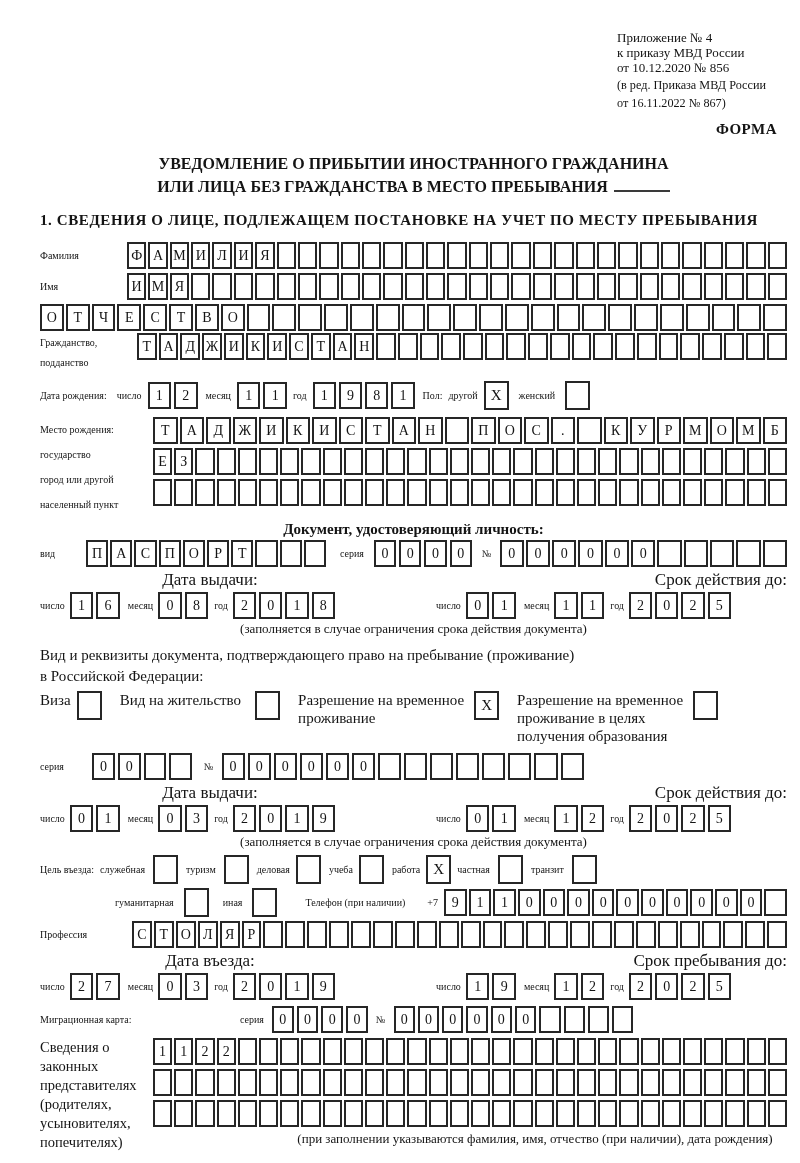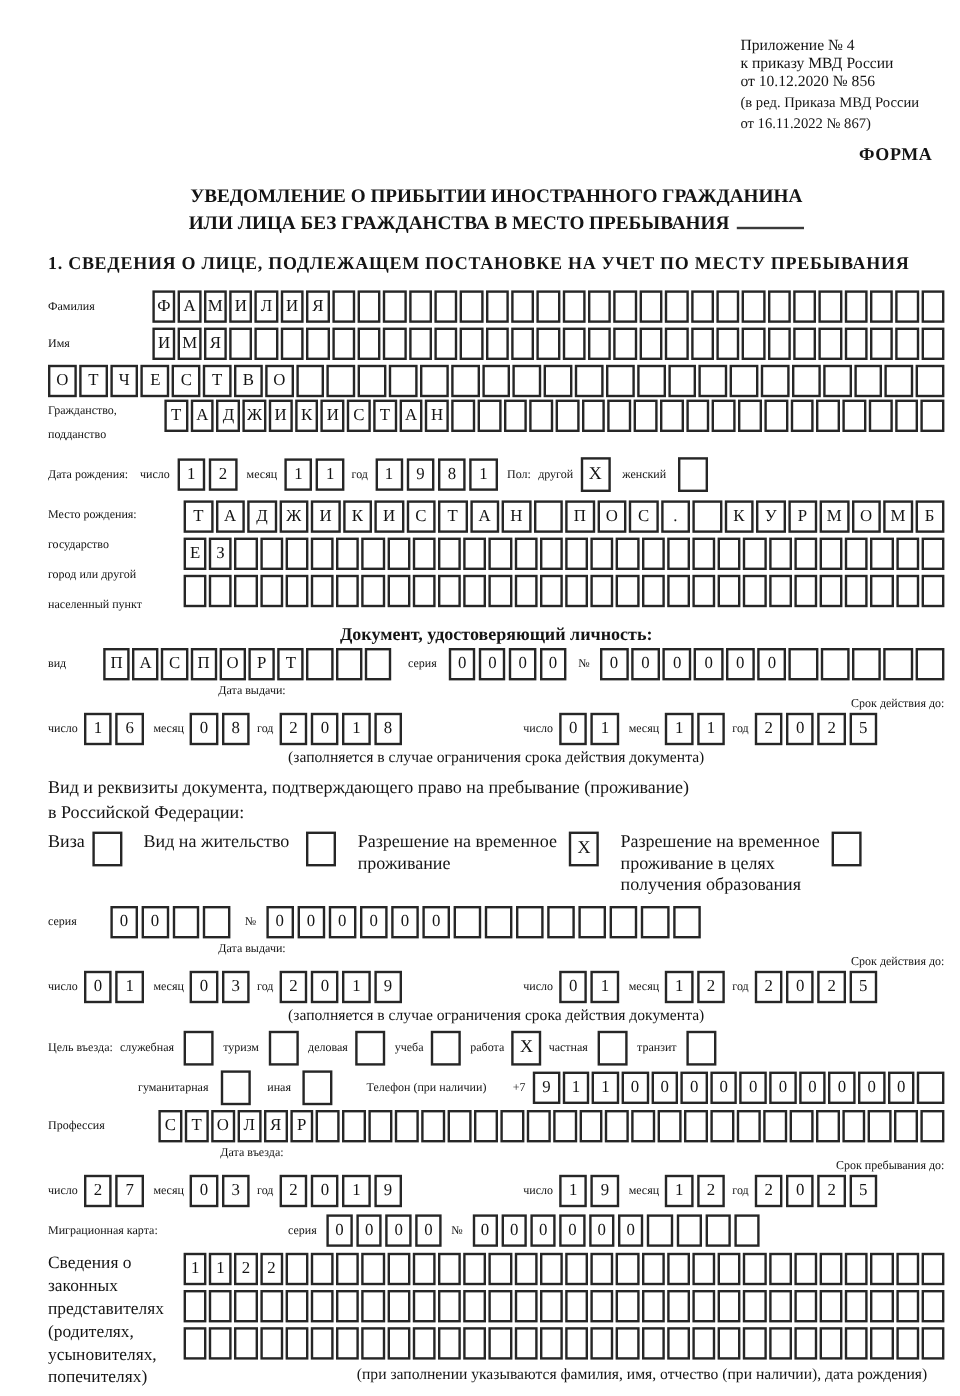--- a/index.html
+++ b/index.html
@@ -24,21 +24,21 @@
   .cell{flex:1 0 0;min-width:0;height:23px;border:2px solid #262626;margin-left:2px;
         display:flex;align-items:center;justify-content:center;font-size:14px;background:#fff;}
   .cellrow .cell:first-child{margin-left:0;}
   .wide .cell{margin-left:3px;}
   .cbox{width:21px;height:25px;border:2px solid #262626;flex:none;
         display:flex;align-items:center;justify-content:center;font-size:15px;}
   .dg{display:flex;align-items:center;}
   .dg .lbl{margin-right:5px;}
   .dc2{width:50px;}
   .dc4{width:102px;}
-  .dheads{display:flex;margin-top:3px;font-size:10px;flex-direction:column;}
+  .dheads{display:flex;margin-top:3px;font-size:17px;}
   .dh-l{width:340px;text-align:center;}
   .dh-r{flex:1;text-align:right;}
   .drow{display:flex;margin-top:2px;align-items:center;}
   .dg-l{width:340px;}
   .dg-r{flex:1;justify-content:center;}
   .note{margin-top:2px;text-align:center;font-size:13px;}
   .dochead{margin-top:4px;text-align:center;font-weight:bold;font-size:15px;}
   .intro{margin-top:8px;font-size:15px;line-height:21px;white-space:pre-line;}
   .opt{display:flex;align-items:flex-start;}
   .optlbl{font-size:15px;line-height:18px;text-align:left;white-space:pre-line;}

